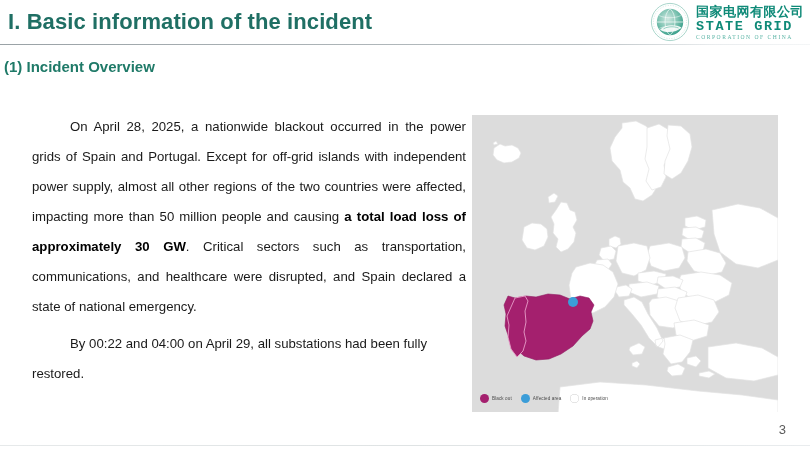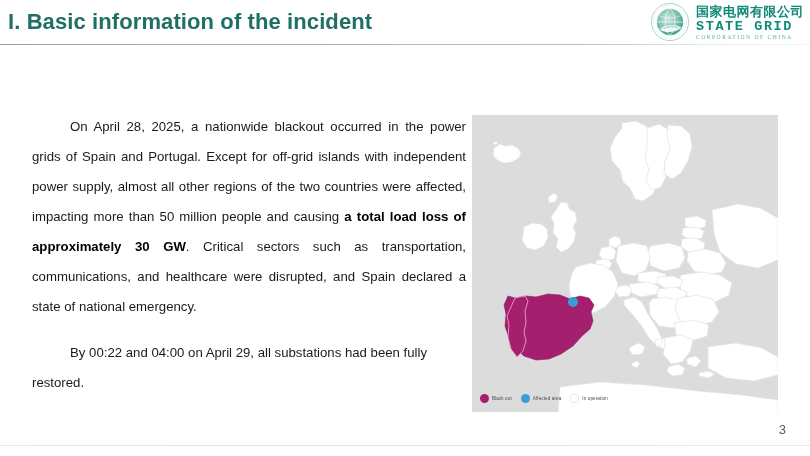--- a/index.html
+++ b/index.html
@@ -96,21 +96,21 @@
     left: 32px; top: 112px;
     width: 434px;
   }
   .para {
     font-size: 13.2px;
     color: #1a1a1a;
     text-align: justify;
     text-justify: inter-word;
     line-height: 30px;
   }
-  .para + .para { margin-top: 16px; }
+  .para + .para { margin-top: 7px; }
   .indent { display: inline-block; width: 38px; }
   .para b { font-weight: bold; color: #000; }
   .para-last { text-align: left; }
 
   
   .map-panel {
     position: absolute;
     left: 472px; top: 115px;
     width: 306px; height: 297px;
     background: #dcdcdc;
@@ -189,20 +189,21 @@
           <path d="M13.5 26.8 C18 24.3 24 24.2 28.6 26" fill="none" stroke="#4fae97" stroke-width="0.6"></path>
         </svg>
       </div>
       <div class="brand-text">
         <div class="brand-cn">国家电网有限公司</div>
         <div class="brand-en">STATE GRID</div>
         <div class="brand-sub">CORPORATION OF CHINA</div>
       </div>
     </div>
 
+    <div class="sub-title">(1) Incident Overview</div>
   </div>
 
   <div class="body-text">
     <p class="para"><span class="indent"></span><span>On April 28, 2025, a nationwide blackout occurred in the power grids of Spain and Portugal. Except for off-grid islands with independent power supply, almost all other regions of the two countries were affected, impacting more than 50 million people and causing </span><b>a total load loss of approximately 30 GW</b><span>. Critical sectors such as transportation, communications, and healthcare were disrupted, and Spain declared a state of national emergency.</span></p>
     <p class="para para-last"><span class="indent"></span><span>By 00:22 and 04:00 on April 29, all substations had been fully restored.</span></p>
   </div>
 
   <div class="map-panel">
     <svg class="map-svg" viewBox="0 0 306 297">
       <rect x="0" y="0" width="306" height="297" fill="#dcdcdc"></rect>

